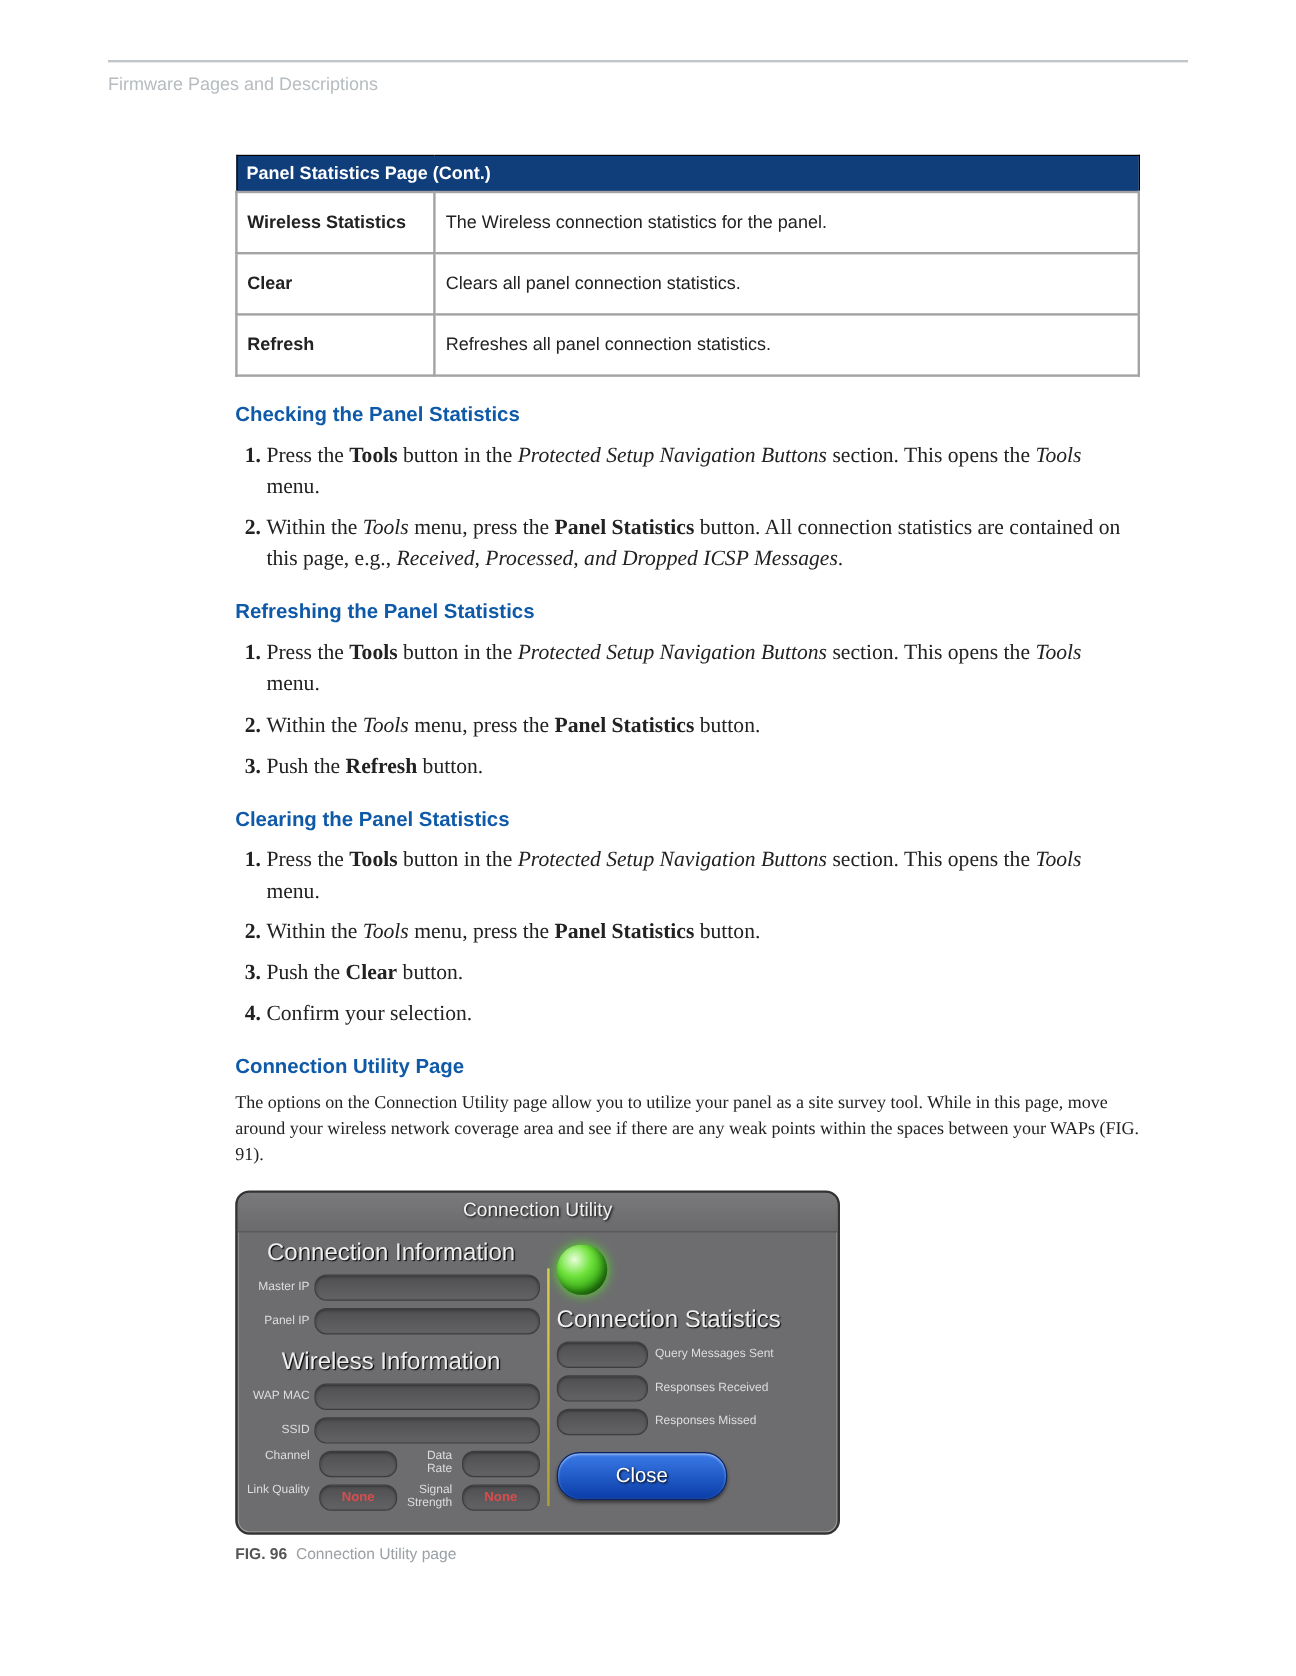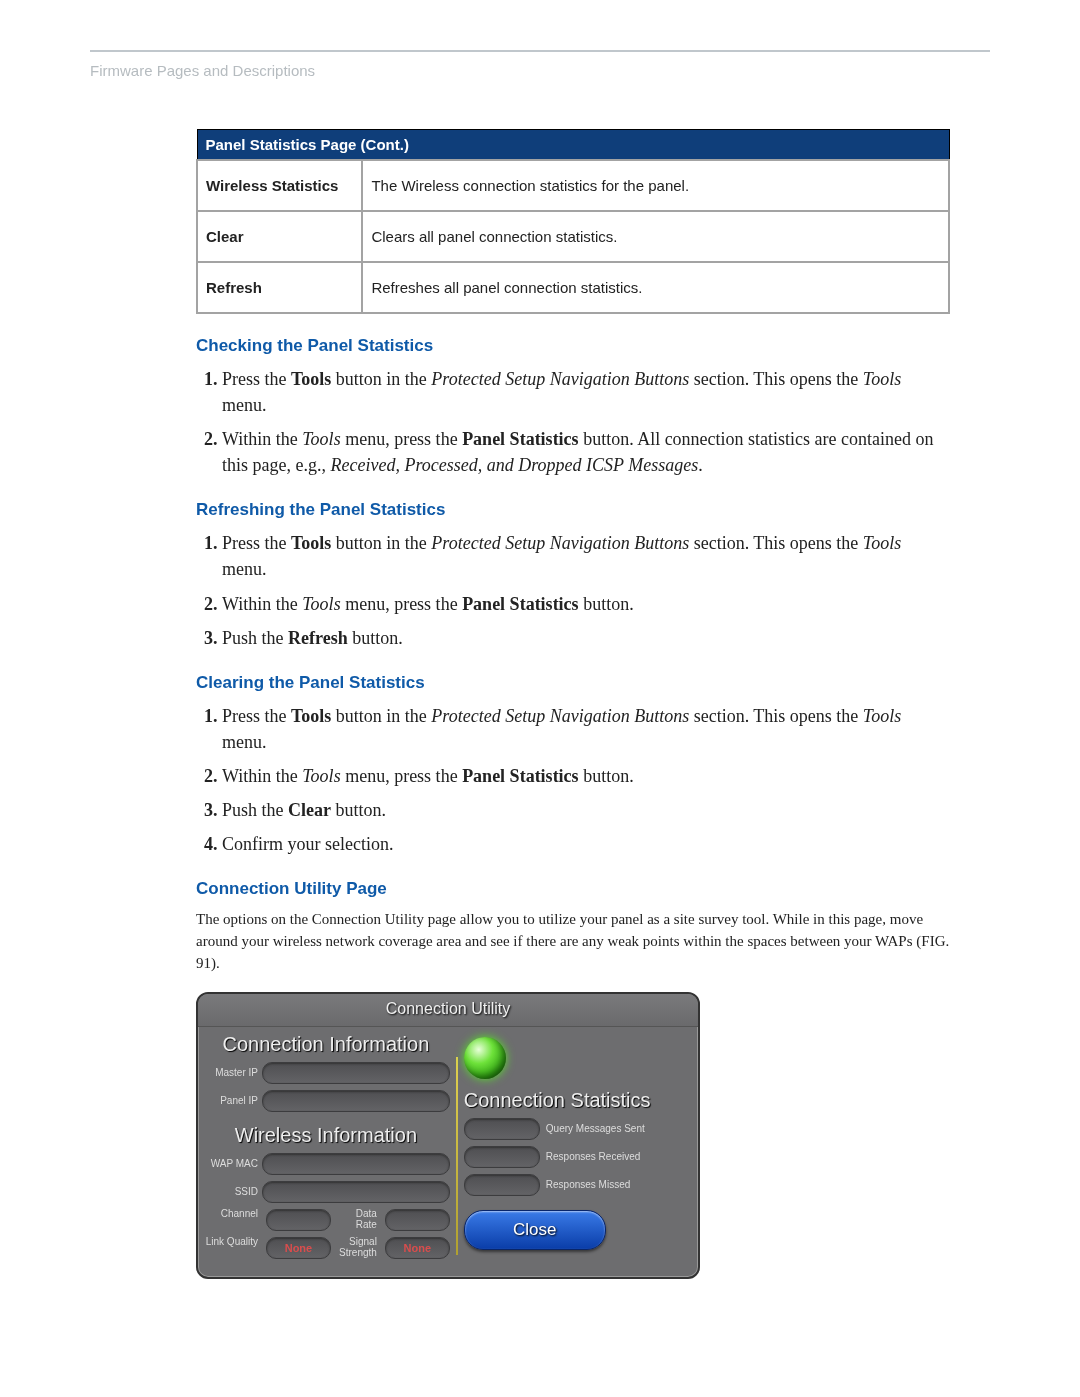--- a/index.html
+++ b/index.html
@@ -355,20 +355,23 @@
               <div class="stats-lab">Responses Received</div>
             </div>
             <div class="stats-row">
               <div class="pill pill-xs"></div>
               <div class="stats-lab">Responses Missed</div>
             </div>
             <div class="close-btn">Close</div>
           </div>
         </div>
       </div>
+      <div class="fig-caption">
+        <span class="fig-num">FIG. 96</span>&nbsp;&nbsp;<span>Connection Utility page</span>
+      </div>
     </div>
 
   </div>
 
   <div class="footer">
     <div class="page-num">126</div>
     <div>10" Modero Widescreen Touch Panels</div>
   </div>
 </div>
 

